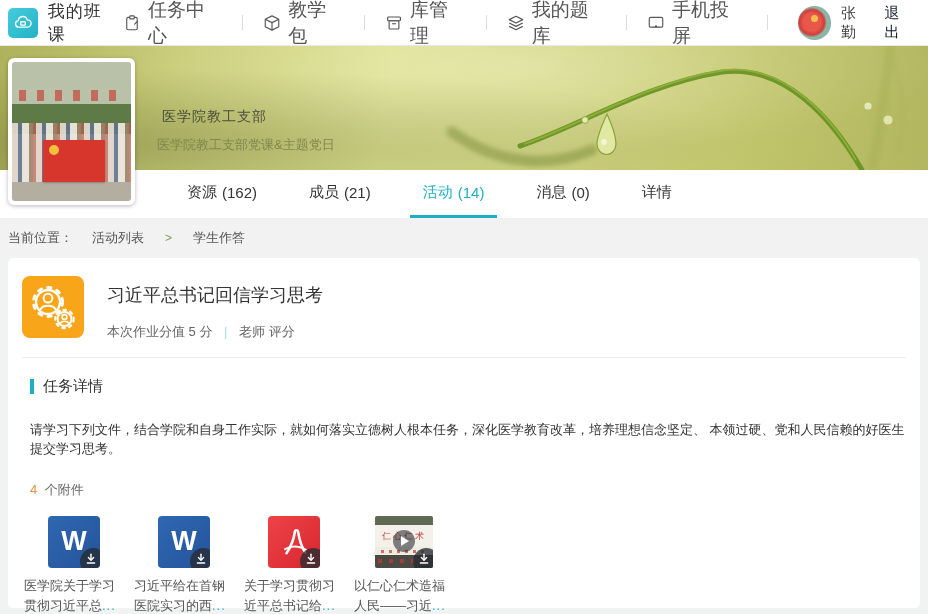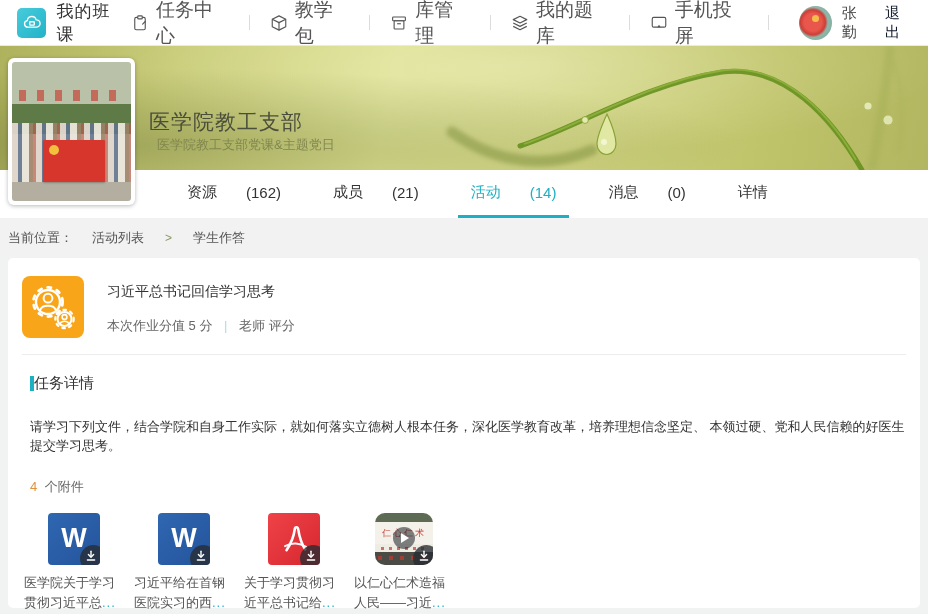--- a/index.html
+++ b/index.html
@@ -1,21 +1,21 @@
 <!DOCTYPE html>
 <html><head>
 <meta charset="utf-8">
 <style>
   * { margin:0; padding:0; box-sizing:border-box; }
   html,body { width:928px; height:614px; overflow:hidden; }
   body { font-family:"Liberation Sans","DejaVu Sans",sans-serif; background:#f1f2f2; color:#333; }
 
   
   .topbar { height:46px; background:#fff; border-bottom:1px solid #e9e9e9;
-            display:flex; align-items:center; padding:0 10px 0 17px; position:relative; z-index:20; }
+            display:flex; align-items:center; padding:0 10px 0 8px; position:relative; z-index:20; }
   .logo { width:30px; height:30px; border-radius:5px;
           background:linear-gradient(135deg,#47ccdb,#23b2c8);
           display:flex; align-items:center; justify-content:center; }
   .app-title { font-size:17px; color:#333; margin-left:10px; letter-spacing:1px; }
   .topnav { display:flex; align-items:center; margin-left:auto; }
   .nav-item { display:flex; align-items:center; font-size:19px; color:#555; cursor:pointer; padding:0 4px; }
   .nav-item .nav-icon { display:flex; margin-right:7px; }
   .nav-sep { width:1px; height:15px; background:#dcdcdc; margin:0 16px; }
   .avatar { width:34px; height:34px; border-radius:50%; margin-left:14px; overflow:hidden;
             background:radial-gradient(circle at 42% 48%, #e8564c 0 34%, #cc3f38 48%, #8fb7a9 58%, #6fa398 100%); position:relative; }
@@ -25,77 +25,77 @@
   .logout { font-size:15px; color:#0f172a; cursor:pointer; margin-right:4px; }
 
   
   .banner { position:relative; height:124px; overflow:hidden;
             background:linear-gradient(100deg,#aeb25c 0%,#c6ca75 18%,#dce090 42%,#d3d786 58%,#bfc369 82%,#b2b660 100%); }
   .banner::before { content:""; position:absolute; inset:0;
             background:radial-gradient(ellipse at 12% 80%, rgba(70,80,30,.28), rgba(0,0,0,0) 55%),
                        radial-gradient(ellipse at 55% 18%, rgba(255,255,230,.30), rgba(0,0,0,0) 60%); }
   .banner svg.grass { position:absolute; inset:0; }
   .blur1 { filter:blur(2px); }
-  .banner-title { position:absolute; left:149px; top:62px; font-size:21px; color:#4b4e3b; letter-spacing:1px; }
+  .banner-title { position:absolute; left:162px; top:62px; font-size:14px; color:#4b4e3b; letter-spacing:1px; }
   .banner-sub { position:absolute; left:157px; top:90px; font-size:13px; color:#82874e; }
 
   
   .photo-card { position:absolute; left:8px; top:58px; width:127px; height:147px; z-index:25;
                 background:#fff; border-radius:6px; padding:4px; box-shadow:0 1px 4px rgba(0,0,0,.28); }
   .photo { width:100%; height:100%; border-radius:3px; overflow:hidden; position:relative;
            background:linear-gradient(#b9c1a9 0 30%, #5e7a47 30% 52%, #cfc8b8 52% 86%, #b3aea0 86% 100%); }
   .photo .crowd { position:absolute; left:0; right:0; top:44%; height:42%;
            background:repeating-linear-gradient(90deg, rgba(225,215,205,.95) 0 6px, rgba(95,115,145,.85) 6px 10px,
                       rgba(235,230,220,.95) 10px 17px, rgba(160,130,105,.85) 17px 21px, rgba(200,90,80,.6) 21px 24px); }
   .photo .flag { position:absolute; left:26%; top:56%; width:52%; height:30%; background:#d6362c;
            border-radius:1px; box-shadow:0 1px 2px rgba(0,0,0,.25); }
   .photo .flag::after { content:""; position:absolute; left:10%; top:12%; width:10px; height:10px;
            border-radius:50%; background:#f5cf3e; opacity:.9; }
   .photo .redmarks { position:absolute; left:6%; top:20%; width:88%; height:8%;
            background:repeating-linear-gradient(90deg, rgba(200,50,40,.75) 0 7px, rgba(0,0,0,0) 7px 18px); opacity:.8; }
 
   
   .tabsbar { height:48px; background:#fff; display:flex; align-items:stretch; padding-left:174px; }
   .tab { display:flex; align-items:center; font-size:15px; color:#333; padding:0 13px; margin-right:26px;
-         cursor:pointer; border-bottom:3px solid transparent; height:48px;gap:24px; }
+         cursor:pointer; border-bottom:3px solid transparent; height:48px; }
   .tab .count { margin-left:5px; }
   .tab.active { color:#1db0c4; border-bottom-color:#1db0c4; }
 
   
   .crumbbar { height:40px; background:#f2f2f2; display:flex; align-items:center; padding-left:8px;
               font-size:13px; color:#555;gap:13px; }
   .crumbbar .sep { margin:0 8px; color:#8a9a66; font-size:12px; }
   .crumb-link { cursor:pointer; }
   .crumb-prefix { margin-right:6px; }
 
   
   .panel { margin:0 8px; background:#fff; border-radius:5px; height:350px; padding:0 14px; }
   .assign-head { display:flex; padding-top:18px; padding-bottom:16px; border-bottom:1px solid #ececec; }
   .assign-icon { width:62px; height:62px; border-radius:8px; background:#f9a51a; flex:0 0 auto;
                  display:flex; align-items:center; justify-content:center; }
   .assign-info { margin-left:23px; padding-top:7px; }
-  .assign-title { font-size:14px; color:#333; }
+  .assign-title { font-size:18px; color:#333; }
   .assign-meta { font-size:13px; color:#666; margin-top:16px; }
   .assign-meta .md { color:#aedbe4; margin:0 8px; }
 
   .section-head { display:flex; align-items:center; margin-top:19px; }
   .section-bar { width:4px; height:15px; background:#1db0c4; margin-left:8px; }
-  .section-title { font-size:15px; color:#333; }
+  .section-title { font-size:15px; color:#333; margin-left:9px; }
 
   .task-desc { font-size:13px; color:#333; margin:24px 0 0 8px; line-height:19px; }
   .att-count { font-size:13px; color:#666; margin:23px 0 0 8px; }
   .att-count .num { color:#e0923c; margin-right:4px; }
 
   .att-row { display:flex; margin-top:17px; padding-left:0; }
   .att-item { width:104px; margin-right:6px; cursor:pointer; }
   .att-icon { width:52px; height:52px; margin:0 auto; border-radius:4px; position:relative; overflow:hidden; }
   .att-icon.word { background:linear-gradient(135deg,#2f67b1,#24549b); display:flex; align-items:center; justify-content:center; }
   .att-icon.word .w { color:#fff; font-size:27px; font-weight:bold; margin-top:-2px; }
   .att-icon.pdf { background:linear-gradient(135deg,#ef4348,#d6262e); display:flex; align-items:center; justify-content:center; }
-  .att-icon.video { width:58px; border-radius:10px; background:#e9e6df; }
+  .att-icon.video { width:58px; border-radius:2px; background:#e9e6df; }
   .vid-top { height:9px; background:#5d6b54; }
   .vid-mid { height:22px; background:#f3f1ea; color:#c03a2e; font-size:9px; text-align:center;
              line-height:22px; letter-spacing:2px; font-family:"Liberation Serif","DejaVu Serif",serif; overflow:hidden; }
   .vid-sub { height:8px; background:#efece4;
              background-image:repeating-linear-gradient(90deg, rgba(190,60,50,.7) 0 3px, rgba(0,0,0,0) 3px 8px);
              background-size:80% 3px; background-repeat:no-repeat; background-position:center; }
   .vid-bot { position:absolute; left:0; right:0; bottom:0; height:13px; background:#4c4a44;
              background-image:repeating-linear-gradient(90deg, rgba(180,60,50,.8) 0 4px, rgba(0,0,0,0) 4px 11px);
              background-size:90% 4px; background-repeat:no-repeat; background-position:center 4px; }
   .play-btn { position:absolute; left:50%; top:50%; width:22px; height:22px; margin:-12px 0 0 -11px;

